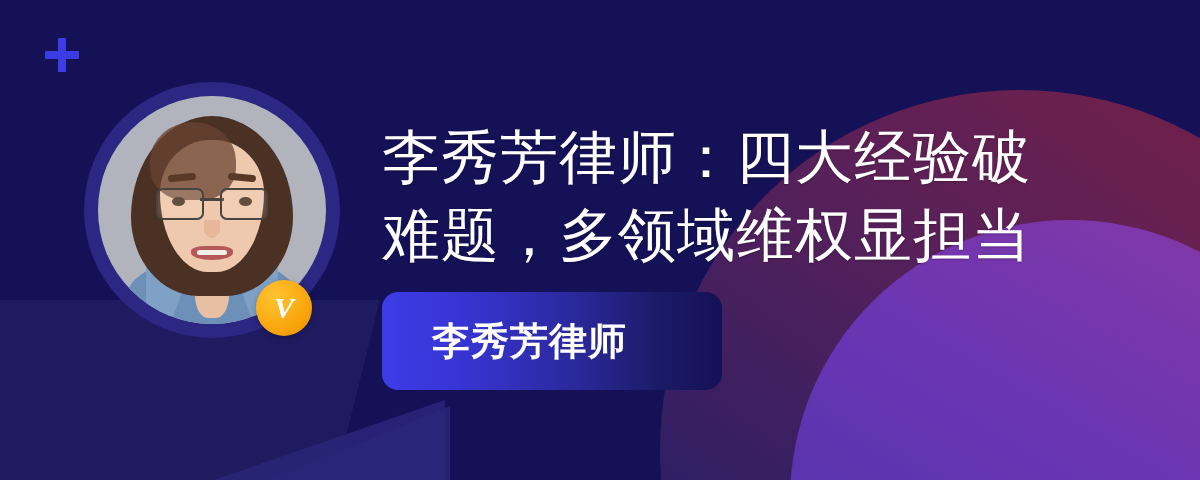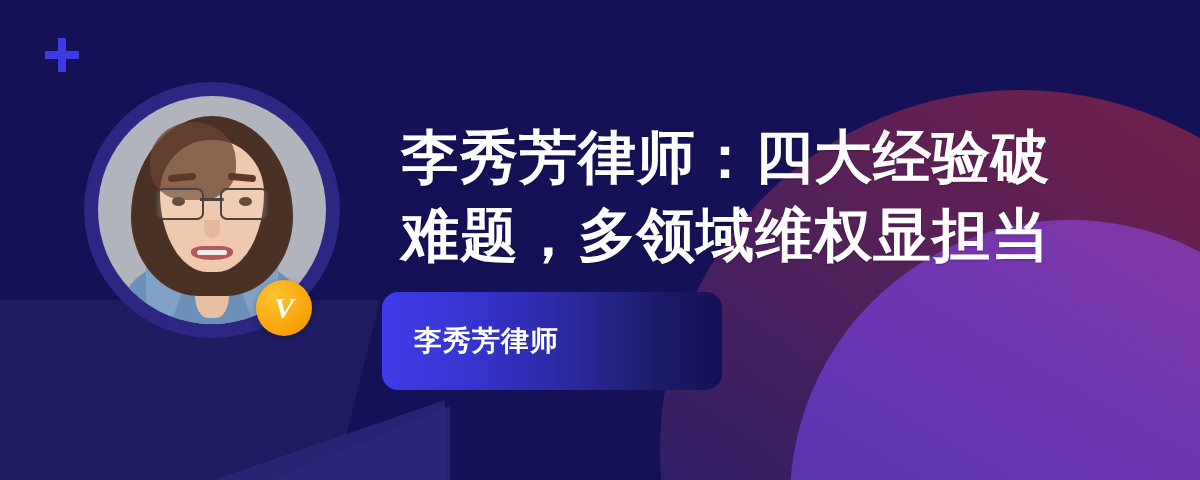--- a/index.html
+++ b/index.html
@@ -280,44 +280,43 @@
   
   .content {
     position: absolute;
     left: 382px;
     top: 118px;
     width: 700px;
   }
   .headline {
     color: #ffffff;
     font-size: 58px;
-    font-weight: bold;
+    font-weight: normal;
     line-height: 1.34;
     letter-spacing: 1px;
     white-space: pre-line;
     text-shadow: 0 1px 2px rgba(0,0,0,.25);
-    margin-left: 19px;
   }
   .name-badge {
     position: absolute;
     left: 382px;
     top: 292px;
     width: 340px;
     height: 98px;
     border-radius: 16px;
     background: linear-gradient(90deg, #3d3ce8 0%, #3634cf 26%, #2a2899 58%, #1b1a66 82%, #151157 100%);
     display: flex;
     align-items: center;
   }
   .name-badge-text {
     color: #ffffff;
-    font-size: 28px;
+    font-size: 38px;
     font-weight: bold;
     letter-spacing: 1px;
-    padding-left: 32px;
+    padding-left: 50px;
   }
 </style>
 </head>
 <body>
 
 <div class="banner">
 
   <div class="bg-base"></div>
   <div class="bg-wedge-left"></div>
   <div class="bg-wedge-left2"></div>

